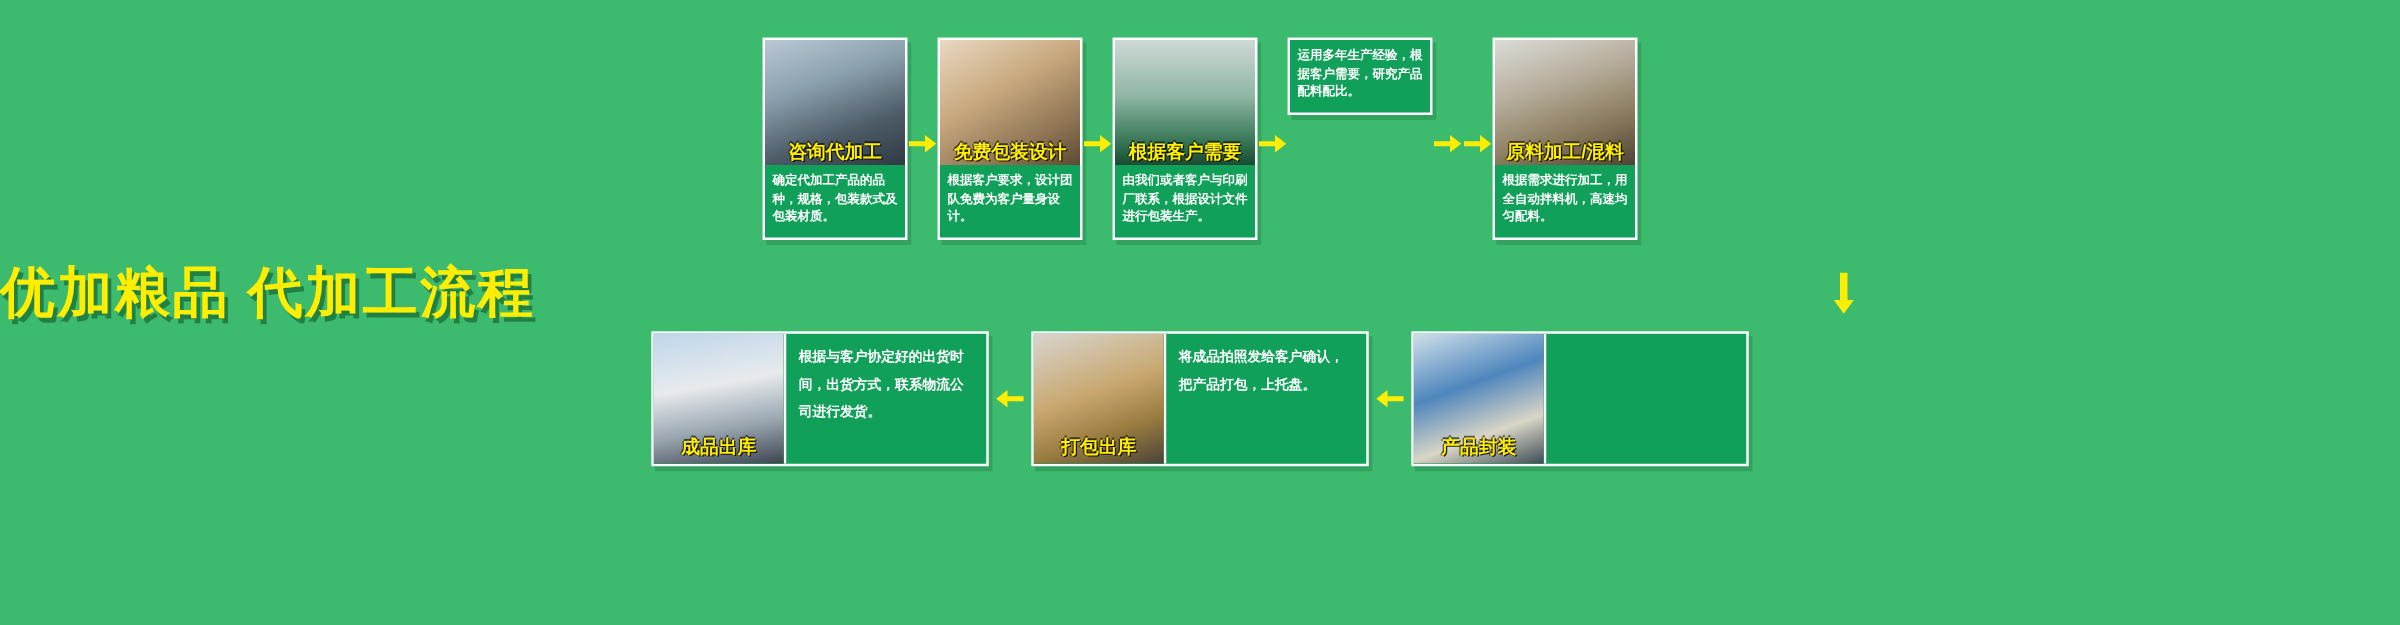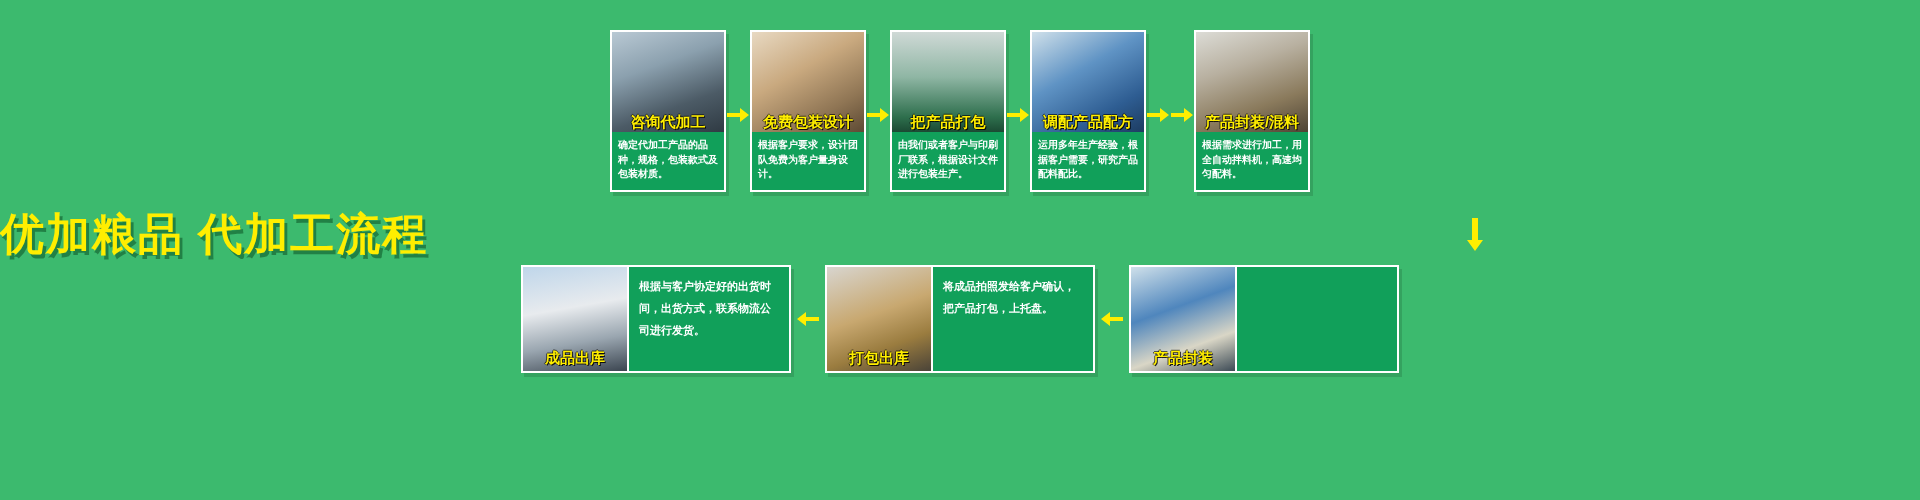--- a/index.html
+++ b/index.html
@@ -139,56 +139,52 @@
 
     <div class="arrow-h">
       <svg width="22" height="18" viewBox="0 0 22 18">
           <path d="M0 7h13V2l9 7-9 7v-5H0z" fill="#ffee00"></path>
         </svg>
     </div>
 
     <div class="card-top">
       <div class="thumb">
         <div class="ph ph-3"></div>
-        <div class="badge">把产品打包</div>
+        <div class="badge">根据客户需要</div>
       </div>
       <div class="desc">由我们或者客户与印刷厂联系，根据设计文件进行包装生产。</div>
     </div>
 
     <div class="arrow-h">
       <svg width="22" height="18" viewBox="0 0 22 18">
           <path d="M0 7h13V2l9 7-9 7v-5H0z" fill="#ffee00"></path>
         </svg>
     </div>
 
     <div class="card-top">
-      <div class="thumb">
-        <div class="ph ph-4"></div>
-        <div class="badge">调配产品配方</div>
-      </div>
       <div class="desc">运用多年生产经验，根据客户需要，研究产品配料配比。</div>
     </div>
 
     <div class="arrow-h">
       <svg width="22" height="18" viewBox="0 0 22 18">
           <path d="M0 7h13V2l9 7-9 7v-5H0z" fill="#ffee00"></path>
         </svg>
     </div>
 
 
     <div class="arrow-h">
       <svg width="22" height="18" viewBox="0 0 22 18">
           <path d="M0 7h13V2l9 7-9 7v-5H0z" fill="#ffee00"></path>
         </svg>
     </div>
 
     <div class="card-top">
       <div class="thumb">
         <div class="ph ph-6"></div>
-        <div class="badge">产品封装/混料</div>
+        <div class="badge">原料加工/混料</div>
       </div>
       <div class="desc">根据需求进行加工，用全自动拌料机，高速均匀配料。</div>
     </div>
 
   </div>
 
   <div class="title">优加粮品 代加工流程</div>
 
   <div class="arrow-down">
     <svg width="18" height="34" viewBox="0 0 18 34">

